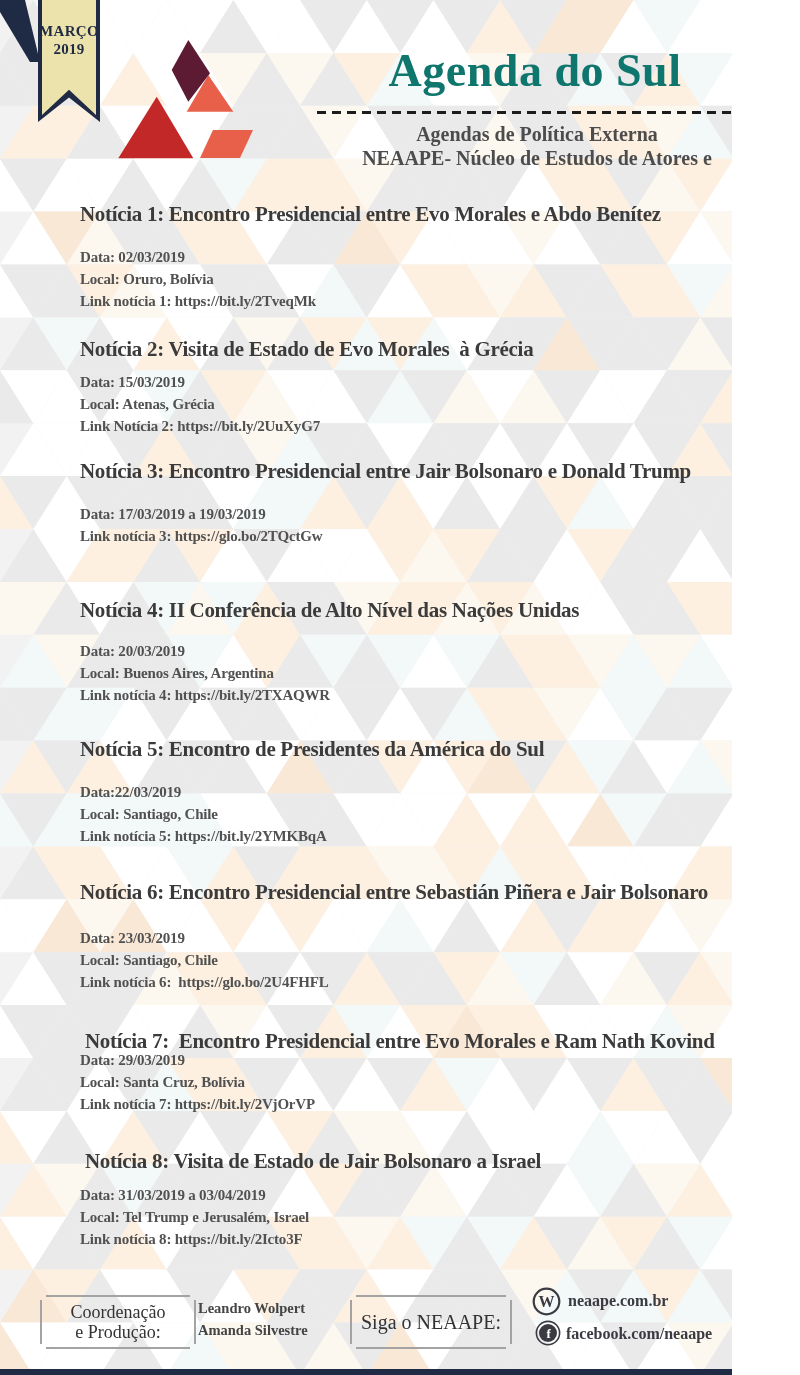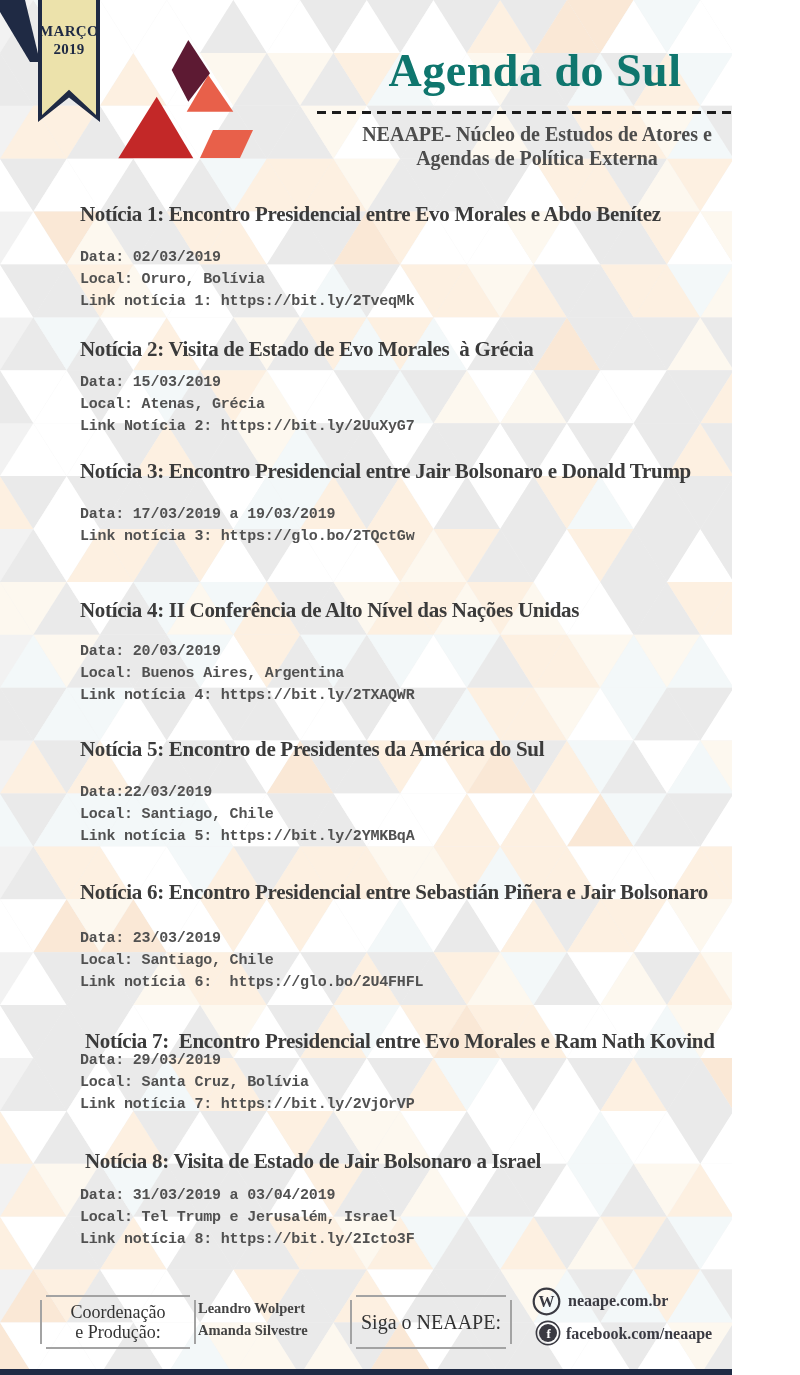--- a/index.html
+++ b/index.html
@@ -35,21 +35,21 @@
   .dash{left:317px;top:111px;width:428px;height:3px;
     background:repeating-linear-gradient(90deg,#1c1c1c 0 9px,transparent 9px 15px);}
   .subtitle{left:317px;top:122px;width:440px;text-align:center;
     font-size:20px;font-weight:bold;color:#4c4c4c;line-height:24px;}
 
   
   .noticia{position:absolute;left:80px;width:680px;z-index:2;}
   .nh{margin:0;font-size:21px;line-height:24px;font-weight:bold;color:#3b3b3b;
     letter-spacing:-.3px;white-space:pre-wrap;}
   .nd{margin:0 0 7px 0;font-size:15px;line-height:15px;font-weight:bold;color:#515151;
-    letter-spacing:-.2px;white-space:pre-wrap;font-family:Liberation Mono, monospace;}
+    letter-spacing:-.2px;white-space:pre-wrap;}
   .n1{top:202px}.n2{top:337px}.n3{top:459px}.n4{top:598px}
   .n5{top:737px}.n6{top:880px}.n7{top:1029px}.n8{top:1149px}
   .n1 .first{margin-top:24px}.n2 .first{margin-top:14px}.n3 .first{margin-top:24px}
   .n4 .first{margin-top:22px}.n5 .first{margin-top:24px}.n6 .first{margin-top:27px}
   .n7 .first{margin-top:0}.n8 .first{margin-top:15px}
 
   
   .plaque{border:2px solid #a3a3a3;color:#333;display:flex;align-items:center;
     justify-content:center;text-align:center;background:transparent;
     clip-path:polygon(6px 0,calc(100% - 6px) 0,calc(100% - 6px) 5px,100% 5px,
@@ -820,22 +820,22 @@
   <svg class="layer logo-svg" width="170" height="140">
     <polygon points="98.3,45 123.3,81.7 76.7,81.7" fill="#e8604a"></polygon>
     <polygon points="78.3,10 100,43.3 78.3,71.7 61.7,40" fill="#5d1a33"></polygon>
     <polygon points="46.7,66.7 83.3,128.3 8.3,128.3" fill="#c32828"></polygon>
     <polygon points="103,100 143,100 130,128 90,128" fill="#e8604a"></polygon>
   </svg>
 
   <h1 class="layer title">Agenda do Sul</h1>
   <div class="layer dash"></div>
   <div class="layer subtitle">
+    <div>Agendas de Política Externa</div>
     <div>NEAAPE- Núcleo de Estudos de Atores e</div>
-    <div>Agendas de Política Externa</div>
   </div>
 
   <section class="noticia n1">
     <h2 class="nh">Notícia 1: Encontro Presidencial entre Evo Morales e Abdo Benítez</h2>
     <p class="nd first">Data: 02/03/2019</p>
     <p class="nd">Local: Oruro, Bolívia</p>
     <p class="nd">Link notícia 1: https://bit.ly/2TveqMk</p>
   </section>
 
   <section class="noticia n2">

